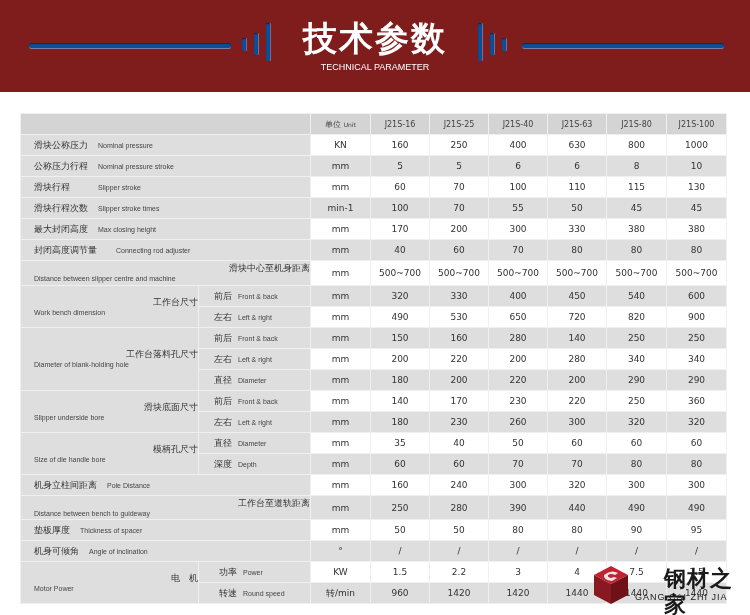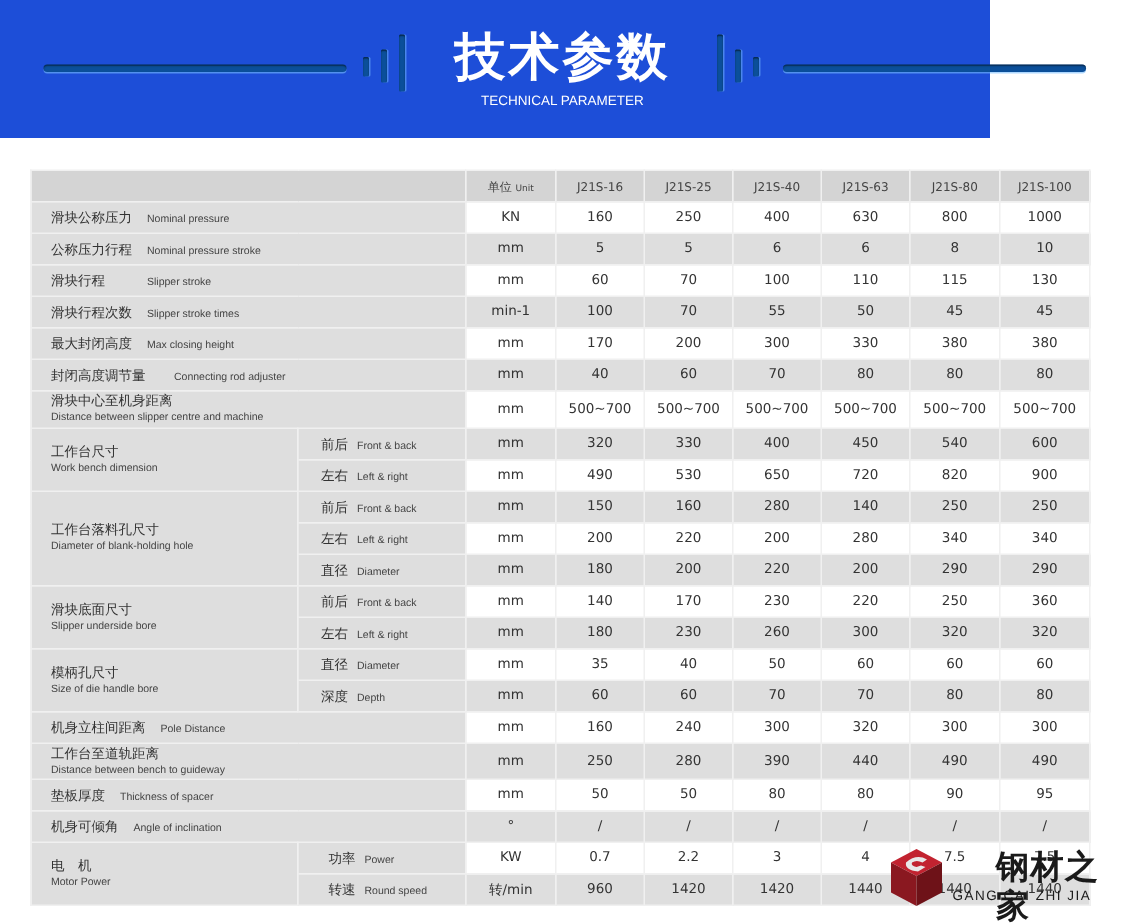--- a/index.html
+++ b/index.html
@@ -1,22 +1,22 @@
 <!DOCTYPE html>
 <html><head>
 <meta charset="utf-8">
 <style>
   * { margin: 0; padding: 0; box-sizing: border-box; }
   html, body { width: 750px; height: 615px; overflow: hidden; background: #ffffff; }
   body { font-family: "DejaVu Sans", "Liberation Sans", sans-serif; position: relative; }
 
   
   .banner {
-    position: absolute; left: 0; top: 0; width: 660px; height: 92px;
-    background: #1d4ed8;
+    position: absolute; left: 0; top: 0; width: 750px; height: 92px;
+    background: #7f1d1d;
   }
   .banner .rule {
     position: absolute; top: 43px; height: 5px; border-radius: 3px;
     background: #0b4f9a;
     box-shadow: inset 0 1px 1px rgba(0,0,0,0.45), 0 1px 0 rgba(120,190,255,0.6);
   }
   .banner .rule.left { left: 29px; width: 202px; }
   .banner .rule.right { left: 522px; width: 202px; }
   .banner .bar {
     position: absolute; background: #0b4f9a;
@@ -44,21 +44,21 @@
     height: 21px; padding: 0; vertical-align: middle;
   }
   .spec tr.h td { background: #d4d4d4; text-align: center; color: #444; font-size: 8px; }
   .spec td.lbl { background: #dedede; padding-left: 13px; }
   .spec td.sub { background: #dedede; padding-left: 15px; }
   .spec tr.w td.v, .spec tr.w td.u { background: #ffffff; }
   .spec tr.g td.v, .spec tr.g td.u { background: #dedede; }
   .spec td.v, .spec td.u { text-align: center; font-size: 9px; color: #333; font-family: "DejaVu Sans", sans-serif; }
   .cn { font-size: 9px; color: #333; margin-right: 10px; text-align: center; }
   .en { font-size: 7px; color: #444; font-family: "Liberation Sans", sans-serif; }
-  .cn2 { display: block; font-size: 9px; color: #333; line-height: 11px; }
+  .cn2 { display: block; font-size: 9px; color: #333; line-height: 11px; text-align: right; }
   .en2 { display: block; font-size: 7px; color: #444; line-height: 9px; font-family: "Liberation Sans", sans-serif; }
   .sub .cn { margin-right: 6px; }
   .unit-small { font-size: 6px; }
 
   
   .wm { position: absolute; left: 592px; top: 562px; width: 160px; height: 55px; pointer-events: none; }
   .wm .cube { position: absolute; left: 0; top: 2px; width: 38px; height: 42px; }
   .wm .wm-cn {
     position: absolute; left: 42px; top: 4px; font-size: 22px; font-weight: bold;
     color: #1a1a1a; letter-spacing: 1px; line-height: 26px; margin-left: 30px;
@@ -346,21 +346,21 @@
     <td class="v">/</td>
   </tr>
 
   <tr class="w">
     <td rowspan="2" class="lbl">
           <span class="cn2">电　机</span>
           <span class="en2">Motor Power</span>
         </td>
     <td class="sub" style="padding-left:20px"><span class="cn">功率</span><span class="en">Power</span></td>
     <td class="u">KW</td>
-    <td class="v">0.7</td>
+    <td class="v">1.5</td>
     <td class="v">2.2</td>
     <td class="v">3</td>
     <td class="v">4</td>
     <td class="v">7.5</td>
     <td class="v">7.5</td>
   </tr>
   <tr class="g">
     <td class="sub" style="padding-left:20px"><span class="cn">转速</span><span class="en">Round speed</span></td>
     <td class="u">转/min</td>
     <td class="v">960</td>

